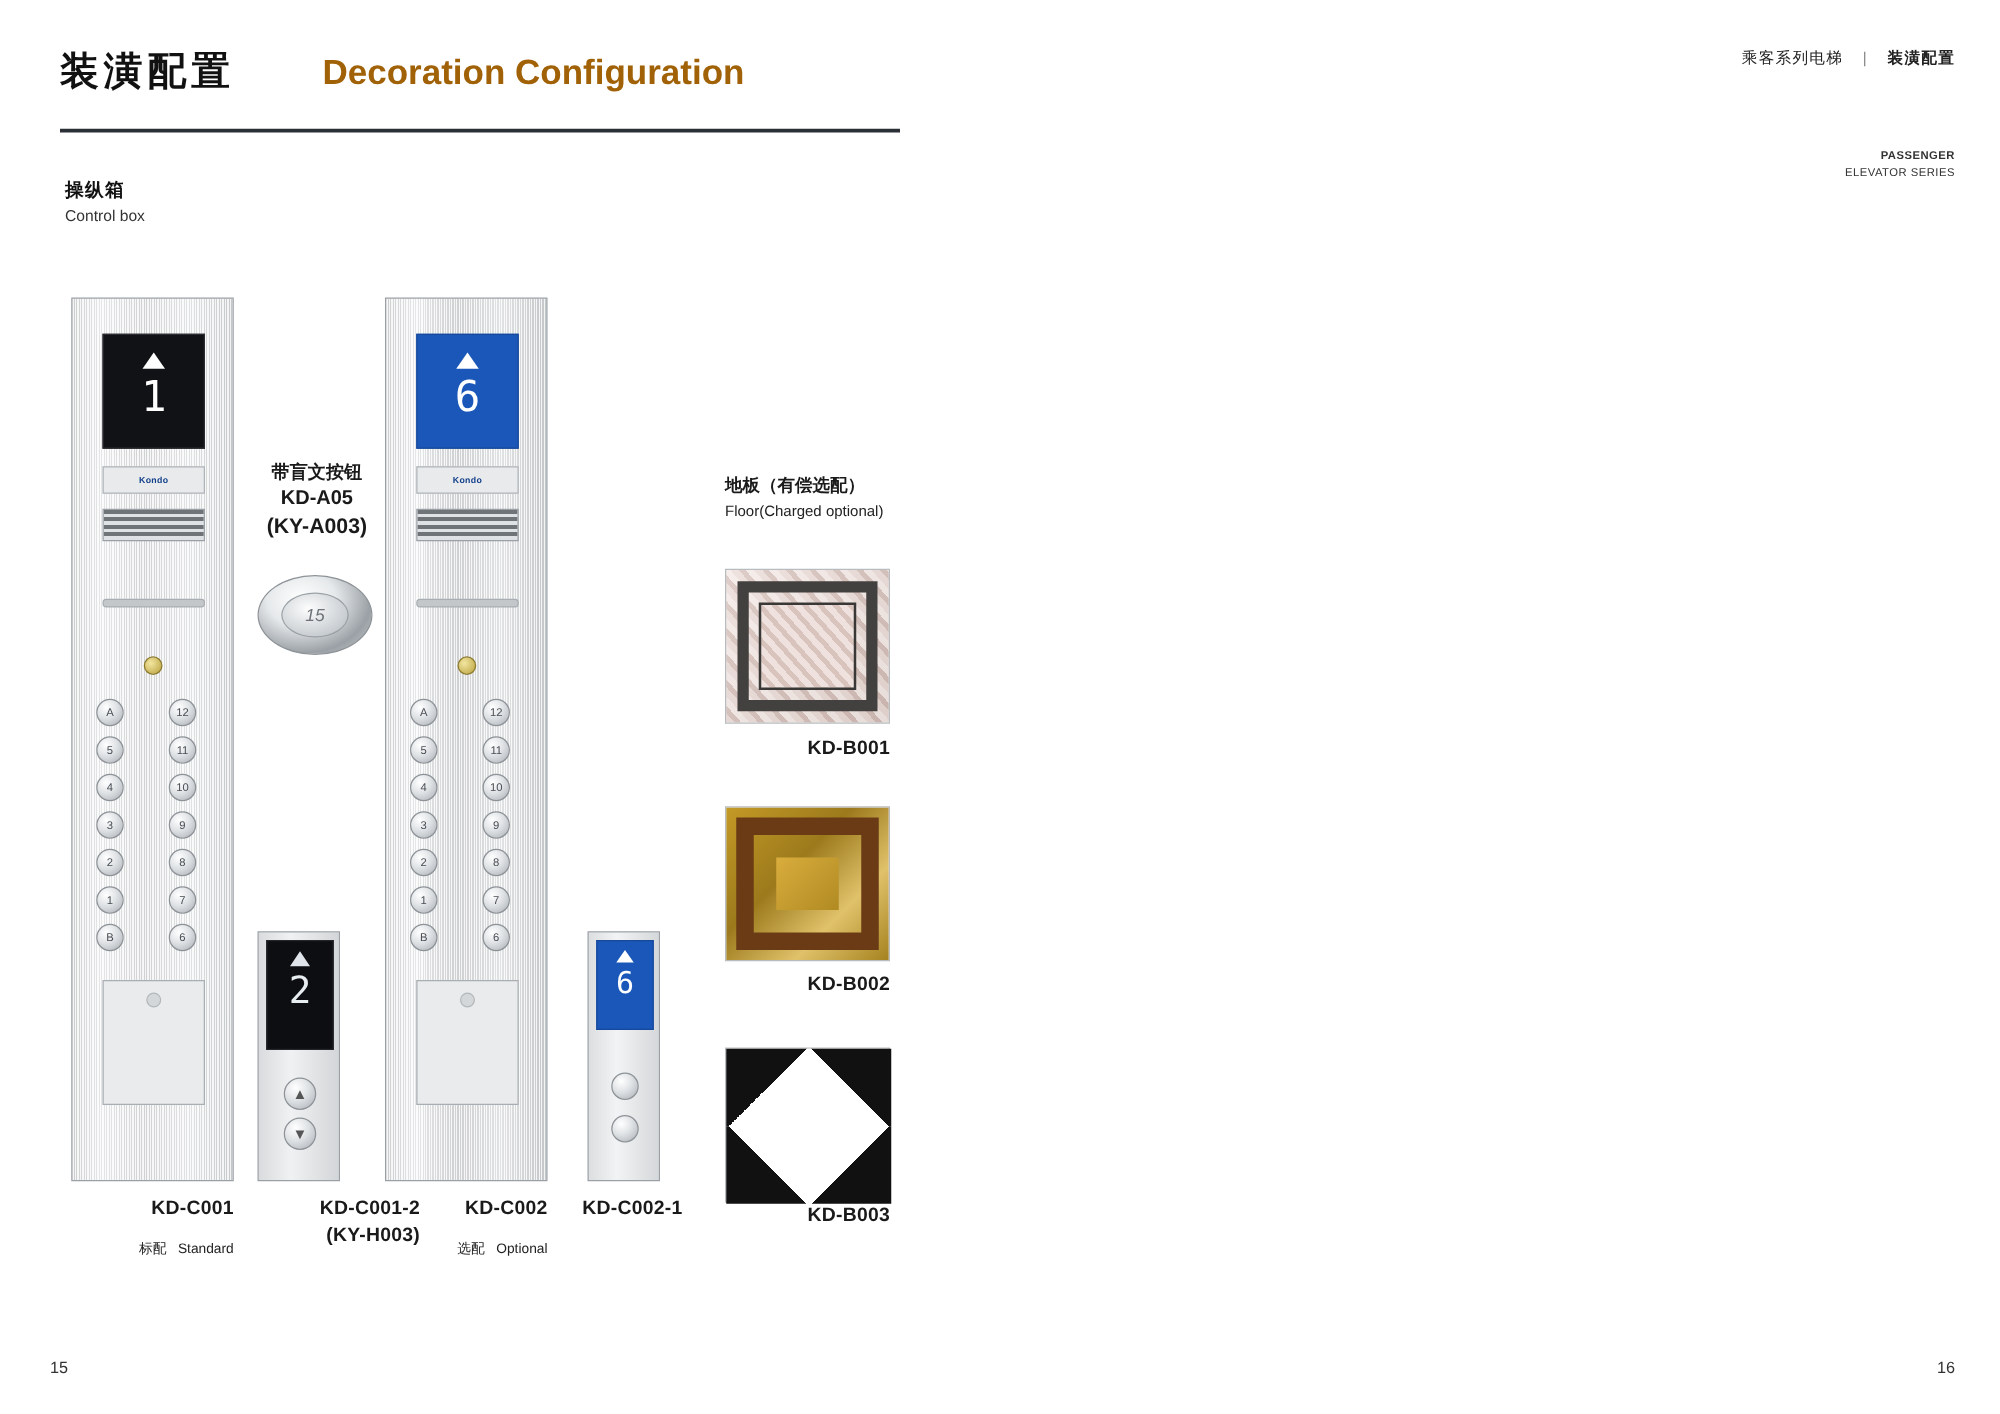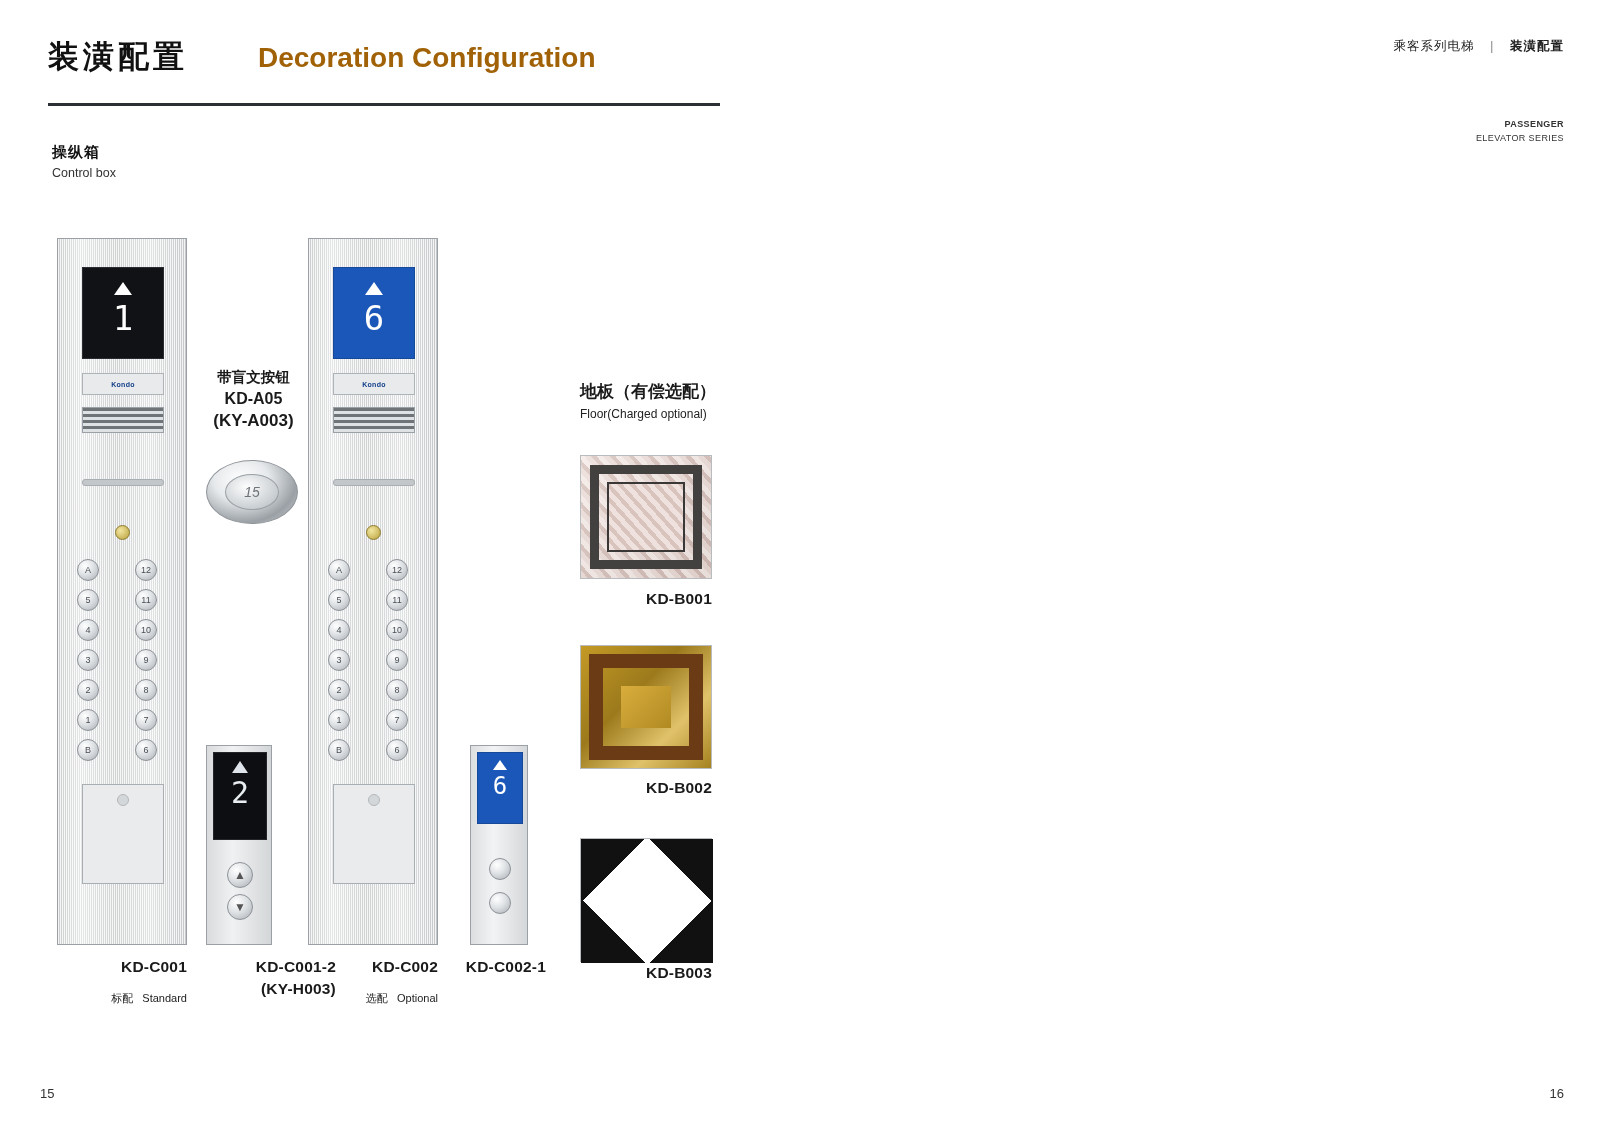--- a/index.html
+++ b/index.html
@@ -94,21 +94,21 @@
      background:linear-gradient(90deg,#dcdee0,#f2f3f4 40%,#d5d8da); }
   .hall2 .scr { position:absolute; left:6px; top:6px; width:46px; height:72px; background:#1b57b8; border:1px solid #17499b;}
   .hall2 .scr .ar { margin:7px auto 0; width:0;height:0;border-left:7px solid transparent;border-right:7px solid transparent;border-bottom:10px solid #fff;}
   .hall2 .scr .dg { color:#fff; font-family:"DejaVu Sans Mono", monospace; font-size:24px; text-align:center; line-height:1; margin-top:4px;}
   .hall2 .btns { position:absolute; left:0; top:100px; width:58px; }
   .hall2 .hb { width:22px;height:22px;border-radius:50%;margin:12px auto;
      background:radial-gradient(circle at 35% 30%,#fff,#dfe2e5 45%,#a9aeb3);border:1px solid #8d9297;}
 
   
   .floor-head { position:absolute; left:580px; top:380px; }
-  .floor-head .cn { font-size:17px; font-weight:bold; }
+  .floor-head .cn { font-size:14px; font-weight:bold; }
   .floor-head .en { font-size:12px; color:#222; margin-top:4px; }
 
   .tile { position:absolute; width:132px; height:124px; border:1px solid #b9bcbf; }
   .tile-b001 { left:580px; top:455px;
      background:
        linear-gradient(135deg, rgba(255,255,255,.25), rgba(0,0,0,.05)),
        repeating-linear-gradient(48deg,#e9d9d4 0px,#e9d9d4 5px,#d3bcb6 5px,#d3bcb6 9px,#f3e8e4 9px,#f3e8e4 14px);
   }
   .tile-b001:after { content:""; position:absolute; left:9px; top:9px; right:9px; bottom:9px; border:9px solid #43413f; }
   .tile-b001:before { content:""; position:absolute; left:26px; top:26px; right:26px; bottom:26px; border:2px solid #3a3836;

